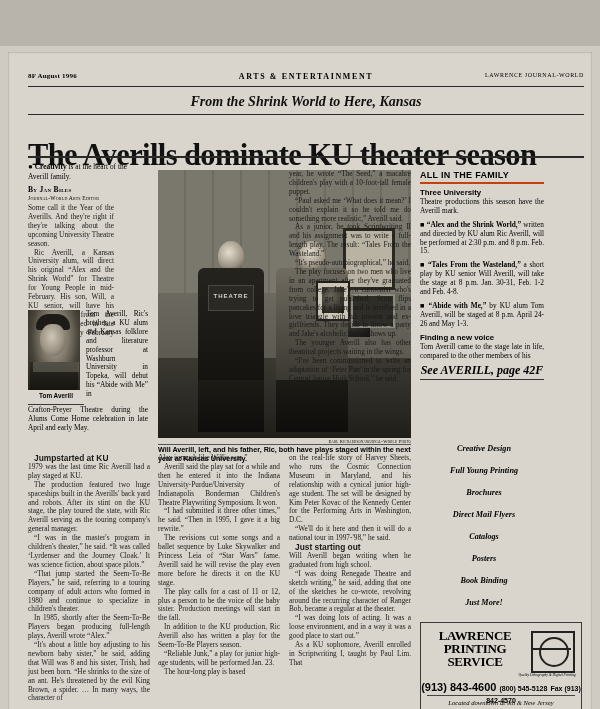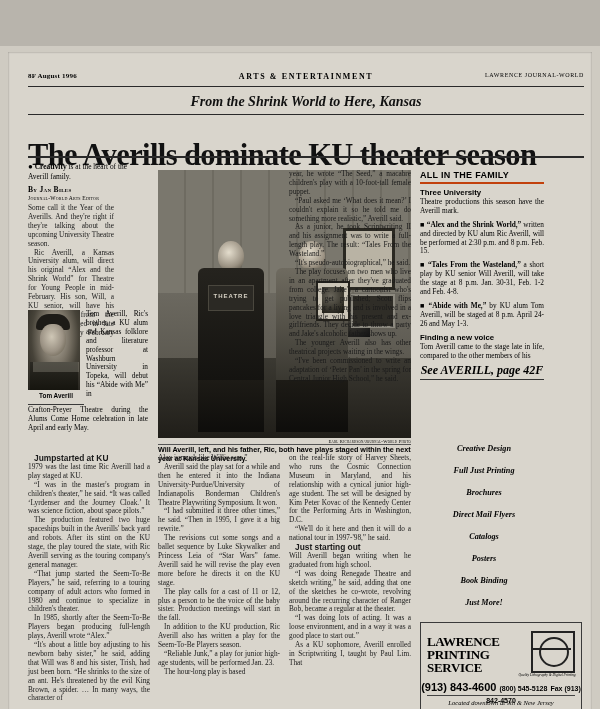--- a/index.html
+++ b/index.html
@@ -158,22 +158,22 @@
   .adv-list{position:absolute;left:0;top:0;width:128px;}
   .adv-list div{
     font-style:italic;font-weight:bold;font-size:8.2px;margin-bottom:13px;text-align:center;
     font-family:"Liberation Serif", serif;
   }
   .adbox{
     position:absolute;left:0;top:178px;width:160px;height:112px;border:1px solid #3a3a3a;
     background:#d9d5cc;
   }
   .ad-title{
-    position:absolute;left:6px;top:12px;width:96px;font-family:"Liberation Serif", serif;
-    font-weight:bold;font-size:13px;line-height:13px;letter-spacing:-.3px;
+    position:absolute;left:6px;top:6px;width:96px;font-family:"Liberation Serif", serif;
+    font-weight:bold;font-size:13px;line-height:13px;letter-spacing:-.3px;text-align:center;
   }
   .ad-logo{position:absolute;right:8px;top:8px;width:42px;height:40px;}
   .ad-logo .sq{position:absolute;left:0;top:0;width:40px;height:38px;border:2px solid #222;}
   .ad-logo .cir{position:absolute;left:8px;top:6px;width:26px;height:26px;border:2px solid #222;border-radius:50%;}
   .ad-logo .bar{position:absolute;left:0;top:17px;width:40px;height:2px;background:#222;}
   .ad-phone{
     position:absolute;left:0;right:0;top:58px;text-align:center;font-weight:bold;font-size:11px;
     font-family:"Liberation Sans", sans-serif;
   }
   .ad-phone small{font-size:7px;}
@@ -233,22 +233,22 @@
     </div>
     <div class="mugcap">Tom Averill</div>
     <div class="mug-rule"></div>
     <div class="mugtext2">
       <p style="margin:0;text-indent:0;">Crafton-Preyer Theatre during the Alums Come Home celebration in late April and early May.</p>
     </div>
 
     <div class="col" id="c1b">
       <p class="subhead">Jumpstarted at KU</p>
       <p class="first">1979 was the last time Ric Averill had a play staged at KU.</p>
+      <p>The production featured two huge spaceships built in the Averills' back yard and robots. After its stint on the KU stage, the play toured the state, with Ric Averill serving as the touring company's general manager.</p>
       <p>“I was in the master's program in children's theater,” he said. “It was called ‘Lyrdenser and the Journey Cloak.’ It was science fiction, about space pilots.”</p>
-      <p>The production featured two huge spaceships built in the Averills' back yard and robots. After its stint on the KU stage, the play toured the state, with Ric Averill serving as the touring company's general manager.</p>
       <p>“That jump started the Seem-To-Be Players,” he said, referring to a touring company of adult actors who formed in 1980 and continue to specialize in children's theater.</p>
       <p>In 1985, shortly after the Seem-To-Be Players began producing full-length plays, Averill wrote “Alex.”</p>
       <p>“It's about a little boy adjusting to his newborn baby sister,” he said, adding that Will was 8 and his sister, Trish, had just been born. “He shrinks to the size of an ant. He's threatened by the evil King Brown, a spider. … In many ways, the character of</p>
     </div>
 
     <div class="photo">
       <div class="ph-sky"></div>
       <div class="ph-wall"></div>
       <div class="ph-floor"></div>
       <div class="ph-frame">
@@ -328,21 +328,21 @@
 
       <p class="sh">Finding a new voice</p>
       <p>Tom Averill came to the stage late in life, compared to the other members of his</p>
       <p class="cont" style="text-align:center;">See AVERILL, page 42F</p>
       <div class="side-rule"></div>
     </div>
 
     <div class="advert">
       <div class="adv-list">
         <div>Creative Design</div>
-        <div>Full Just Printing</div>
+        <div>Full Young Printing</div>
         <div>Brochures</div>
         <div>Direct Mail Flyers</div>
         <div>Catalogs</div>
         <div>Posters</div>
         <div>Book Binding</div>
         <div>Just More!</div>
       </div>
 
       <div class="adbox">
         <div class="ad-title">

